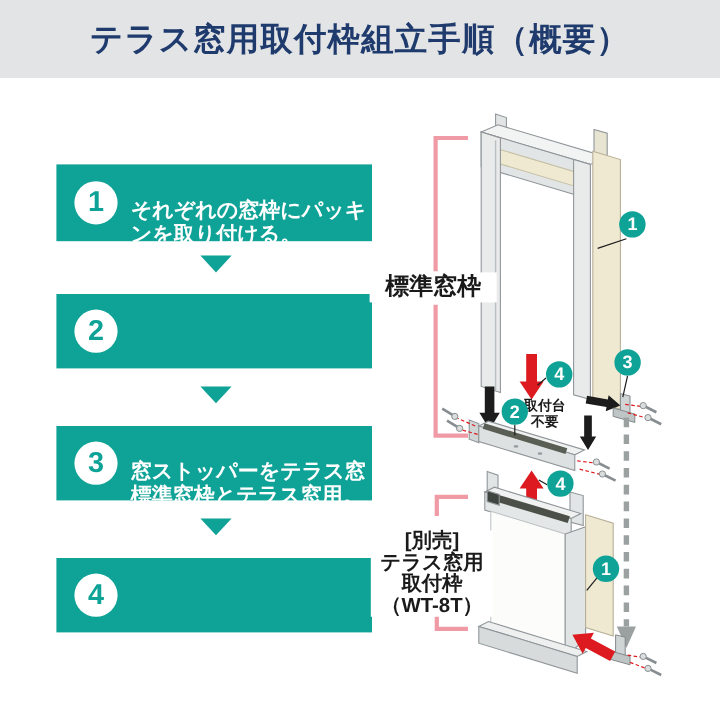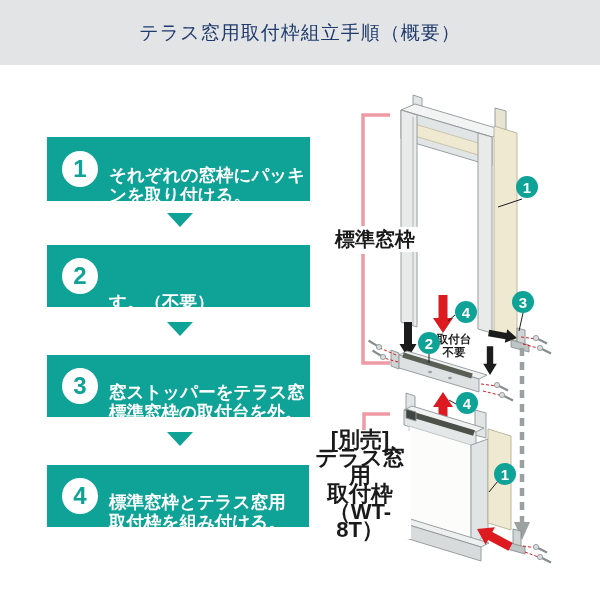--- a/index.html
+++ b/index.html
@@ -3,38 +3,38 @@
 <meta charset="utf-8">
 <style>
   html,body{margin:0;padding:0;}
   body{width:600px;height:600px;background:#ffffff;overflow:hidden;
        font-family:"Liberation Sans","DejaVu Sans",sans-serif;}
   .page{position:relative;width:600px;height:600px;background:#ffffff;}
 
   
   .header{position:absolute;left:0;top:0;width:600px;height:65px;
           background:#e3e4e6;display:flex;align-items:center;justify-content:center;}
-  .header .title{color:#1f3a6c;font-size:19px;font-weight:400;letter-spacing:1px;}
+  .header .title{color:#1f3a6c;font-size:27px;font-weight:700;letter-spacing:1px;}
 
   
   .step-box{position:absolute;left:47px;width:263px;height:62px;background:#0fa296;
             display:flex;align-items:center;}
   .step-circle{width:36px;height:36px;border-radius:50%;background:#ffffff;
                margin-left:15px;flex:0 0 auto;display:flex;align-items:center;justify-content:center;}
   .step-circle span{color:#0fa296;font-size:24px;font-weight:700;line-height:1;}
   .step-text{color:#ffffff;font-size:17.5px;font-weight:700;line-height:20px;
              margin-left:11px;letter-spacing:0;margin-top:32px;}
   .flow-triangle{position:absolute;left:167px;width:0;height:0;
                  border-left:13px solid transparent;border-right:13px solid transparent;
                  border-top:14px solid #0fa296;}
 
   
   .dia-label{position:absolute;background:#ffffff;color:#1a1a1a;font-weight:700;text-align:center;}
-  .lbl-standard{left:322px;top:227px;width:106px;font-size:20px;line-height:25px;}
-  .lbl-terrace{left:309px;top:431px;width:102px;font-size:22px;line-height:18px;}
+  .lbl-standard{left:308px;top:227px;width:106px;font-size:20px;line-height:25px;}
+  .lbl-terrace{left:309px;top:442px;width:102px;font-size:17px;line-height:18px;}
   .lbl-note{left:424px;top:333px;width:60px;font-size:11.5px;line-height:13px;background:transparent;}
 
   
   .callout{position:absolute;width:22px;height:22px;border-radius:50%;background:#0fa296;
            color:#ffffff;font-size:15px;font-weight:700;display:flex;align-items:center;
            justify-content:center;line-height:1;}
 
   .diagram-svg{position:absolute;left:320px;top:85px;}
 </style>
 </head>
@@ -56,43 +56,38 @@
     </div>
   </div>
   <div class="flow-triangle" style="top:213px;"></div>
 
   <div class="step-box" style="top:245px;">
     <div class="step-circle">
       <span>2</span>
     </div>
     <div class="step-text">
       <br>
-      <span>す。（不要）</span>
     </div>
   </div>
   <div class="flow-triangle" style="top:322px;"></div>
 
   <div class="step-box" style="top:355px;">
     <div class="step-circle">
       <span>3</span>
     </div>
     <div class="step-text">
       <span>窓ストッパーをテラス窓</span><br>
-      <span>標準窓枠の取付台を外。</span>
+      <span>標準窓枠とテラス窓用。</span>
     </div>
   </div>
   <div class="flow-triangle" style="top:432px;"></div>
 
   <div class="step-box" style="top:465px;">
     <div class="step-circle">
       <span>4</span>
-    </div>
-    <div class="step-text">
-      <span>標準窓枠とテラス窓用</span><br>
-      <span>取付枠を組み付ける。</span>
     </div>
   </div>
 
   <svg class="diagram-svg" width="280" height="515" viewBox="0 0 280 515">
     <defs>
       <path id="arw" d="M0,0 L8.5,14 L4,14 L4,36 L-4,36 L-4,14 L-8.5,14 Z"></path>
       <path id="arw-red" d="M0,0 L10,15 L4.5,15 L4.5,38 L-4.5,38 L-4.5,15 L-10,15 Z"></path>
       <g id="screw">
         <path d="M2,1 L11,5.5" stroke="#878d90" stroke-width="2.2" fill="none"></path>
         <circle r="2.6" fill="#d9dddd" stroke="#878d90" stroke-width="0.8"></circle>

